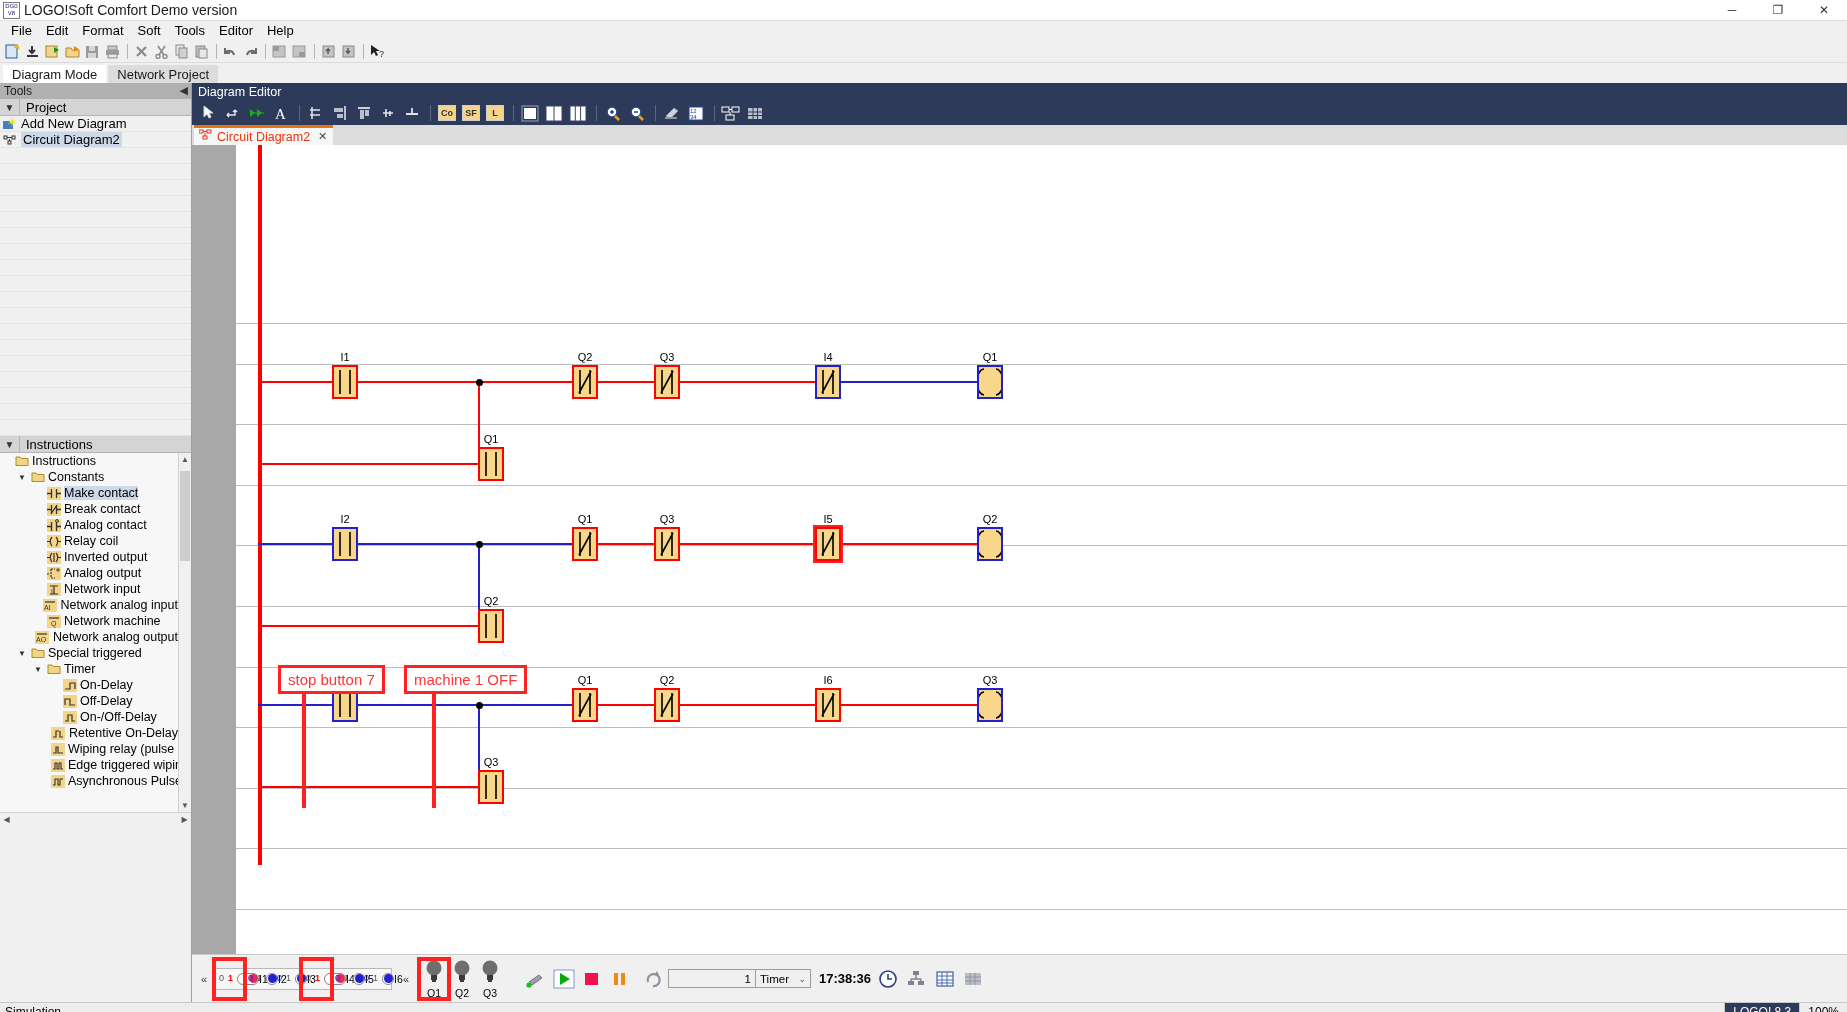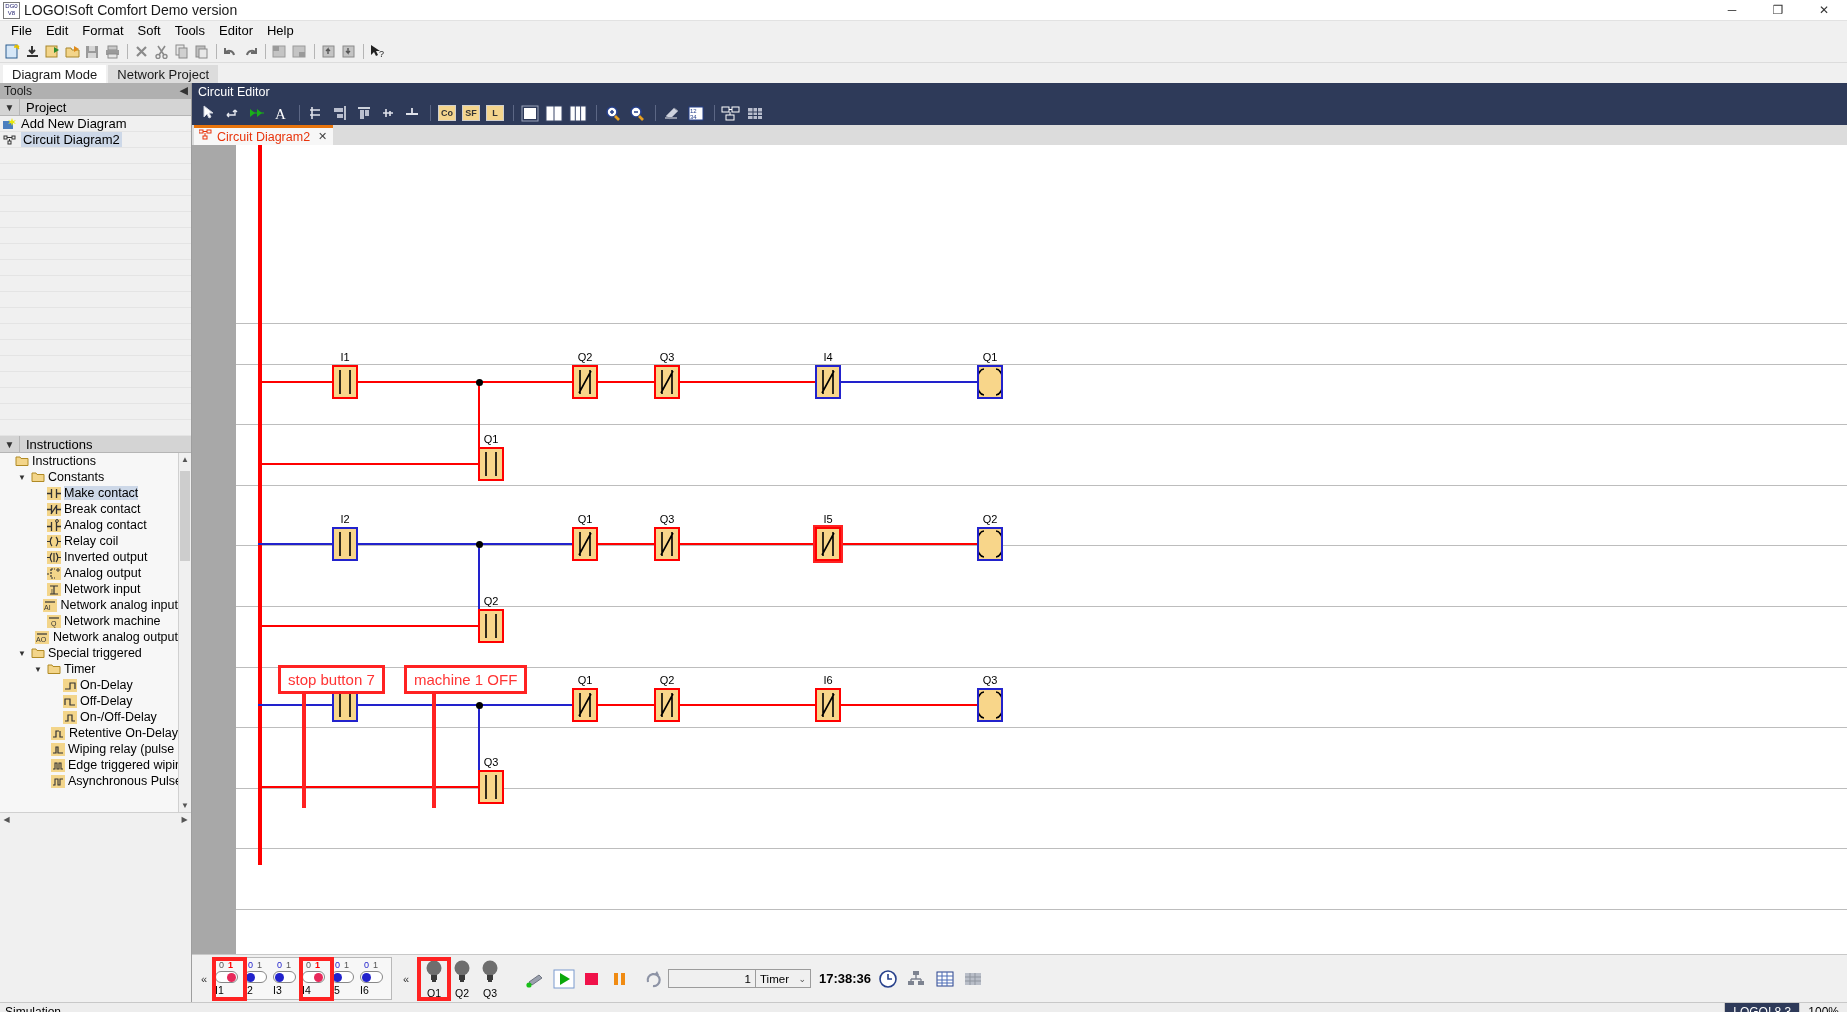--- a/index.html
+++ b/index.html
@@ -88,21 +88,21 @@
                background:transparent; white-space:nowrap;}
   .elem svg{display:block;}
   .callout { position:absolute; border:3px solid #ff2222; background:#fff; color:#ff3333; font-size:15px;
              padding:3px 7px; white-space:nowrap;}
   .callout-stem { position:absolute; width:4px; background:#ff2222;}
   .hl-box { position:absolute; border:4px solid #ff2222; }
   
   #simbar { height:48px; background:#f0f0f0; display:flex; align-items:center; border-top:1px solid #c8c8c8; padding-left:4px;}
   .sim-arrows { width:16px; text-align:center; color:#333; font-size:11px;}
   .in-group { display:flex; background:#f7f7f7; border:1px solid #b9b9b9; padding:2px; }
-  .in-cell { width:29px; display:flex; flex-direction:column; align-items:flex-start; padding:1px 0; }
+  .in-cell { width:29px; display:flex; flex-direction:row; align-items:center; padding:1px 0; }
   .in-digits { font-size:9px; line-height:9px; letter-spacing:4px; margin-left:4px; color:#2222cc;}
   .sw { width:23px; height:12px; border:1px solid #888; border-radius:6px; background:#fff;
         display:flex; align-items:center; margin:1px 0;}
   .sw .knob{ width:9px;height:9px;border-radius:50%; margin-left:1px;}
   .sw.on .knob{ background:#e8285a; margin-left:11px;}
   .sw.off .knob{ background:#2222cc; margin-left:1px;}
   .in-name { font-size:10.5px; color:#000; }
   .out-cell { width:28px; display:flex; flex-direction:column; align-items:center; }
   .out-name{font-size:10.5px;}
   .sim-ctl { width:24px; height:24px; display:flex; align-items:center; justify-content:center; margin:0 2px;}
@@ -572,21 +572,21 @@
         <div class="hs-track">
             <div class="hs-thumb"></div>
           </div>
         <div class="hs-btn">▶</div>
       </div>
     </div>
   </div>
 
   <div id="rightpanel">
     <div id="editor-title">
-      <span>Circuit Editor</span>
+      <span>Diagram Editor</span>
     </div>
 
     <div id="editor-toolbar">
       <div class="etb">
           <svg width="14" height="16">
             <path d="M2 1 l0 11 l3 -3 l2 4 l2 -1 l-2 -4 l4 0 z" fill="#fff" stroke="#cfd3de"></path>
           </svg>
         </div>
       <div class="etb">
           <svg width="16" height="16">

